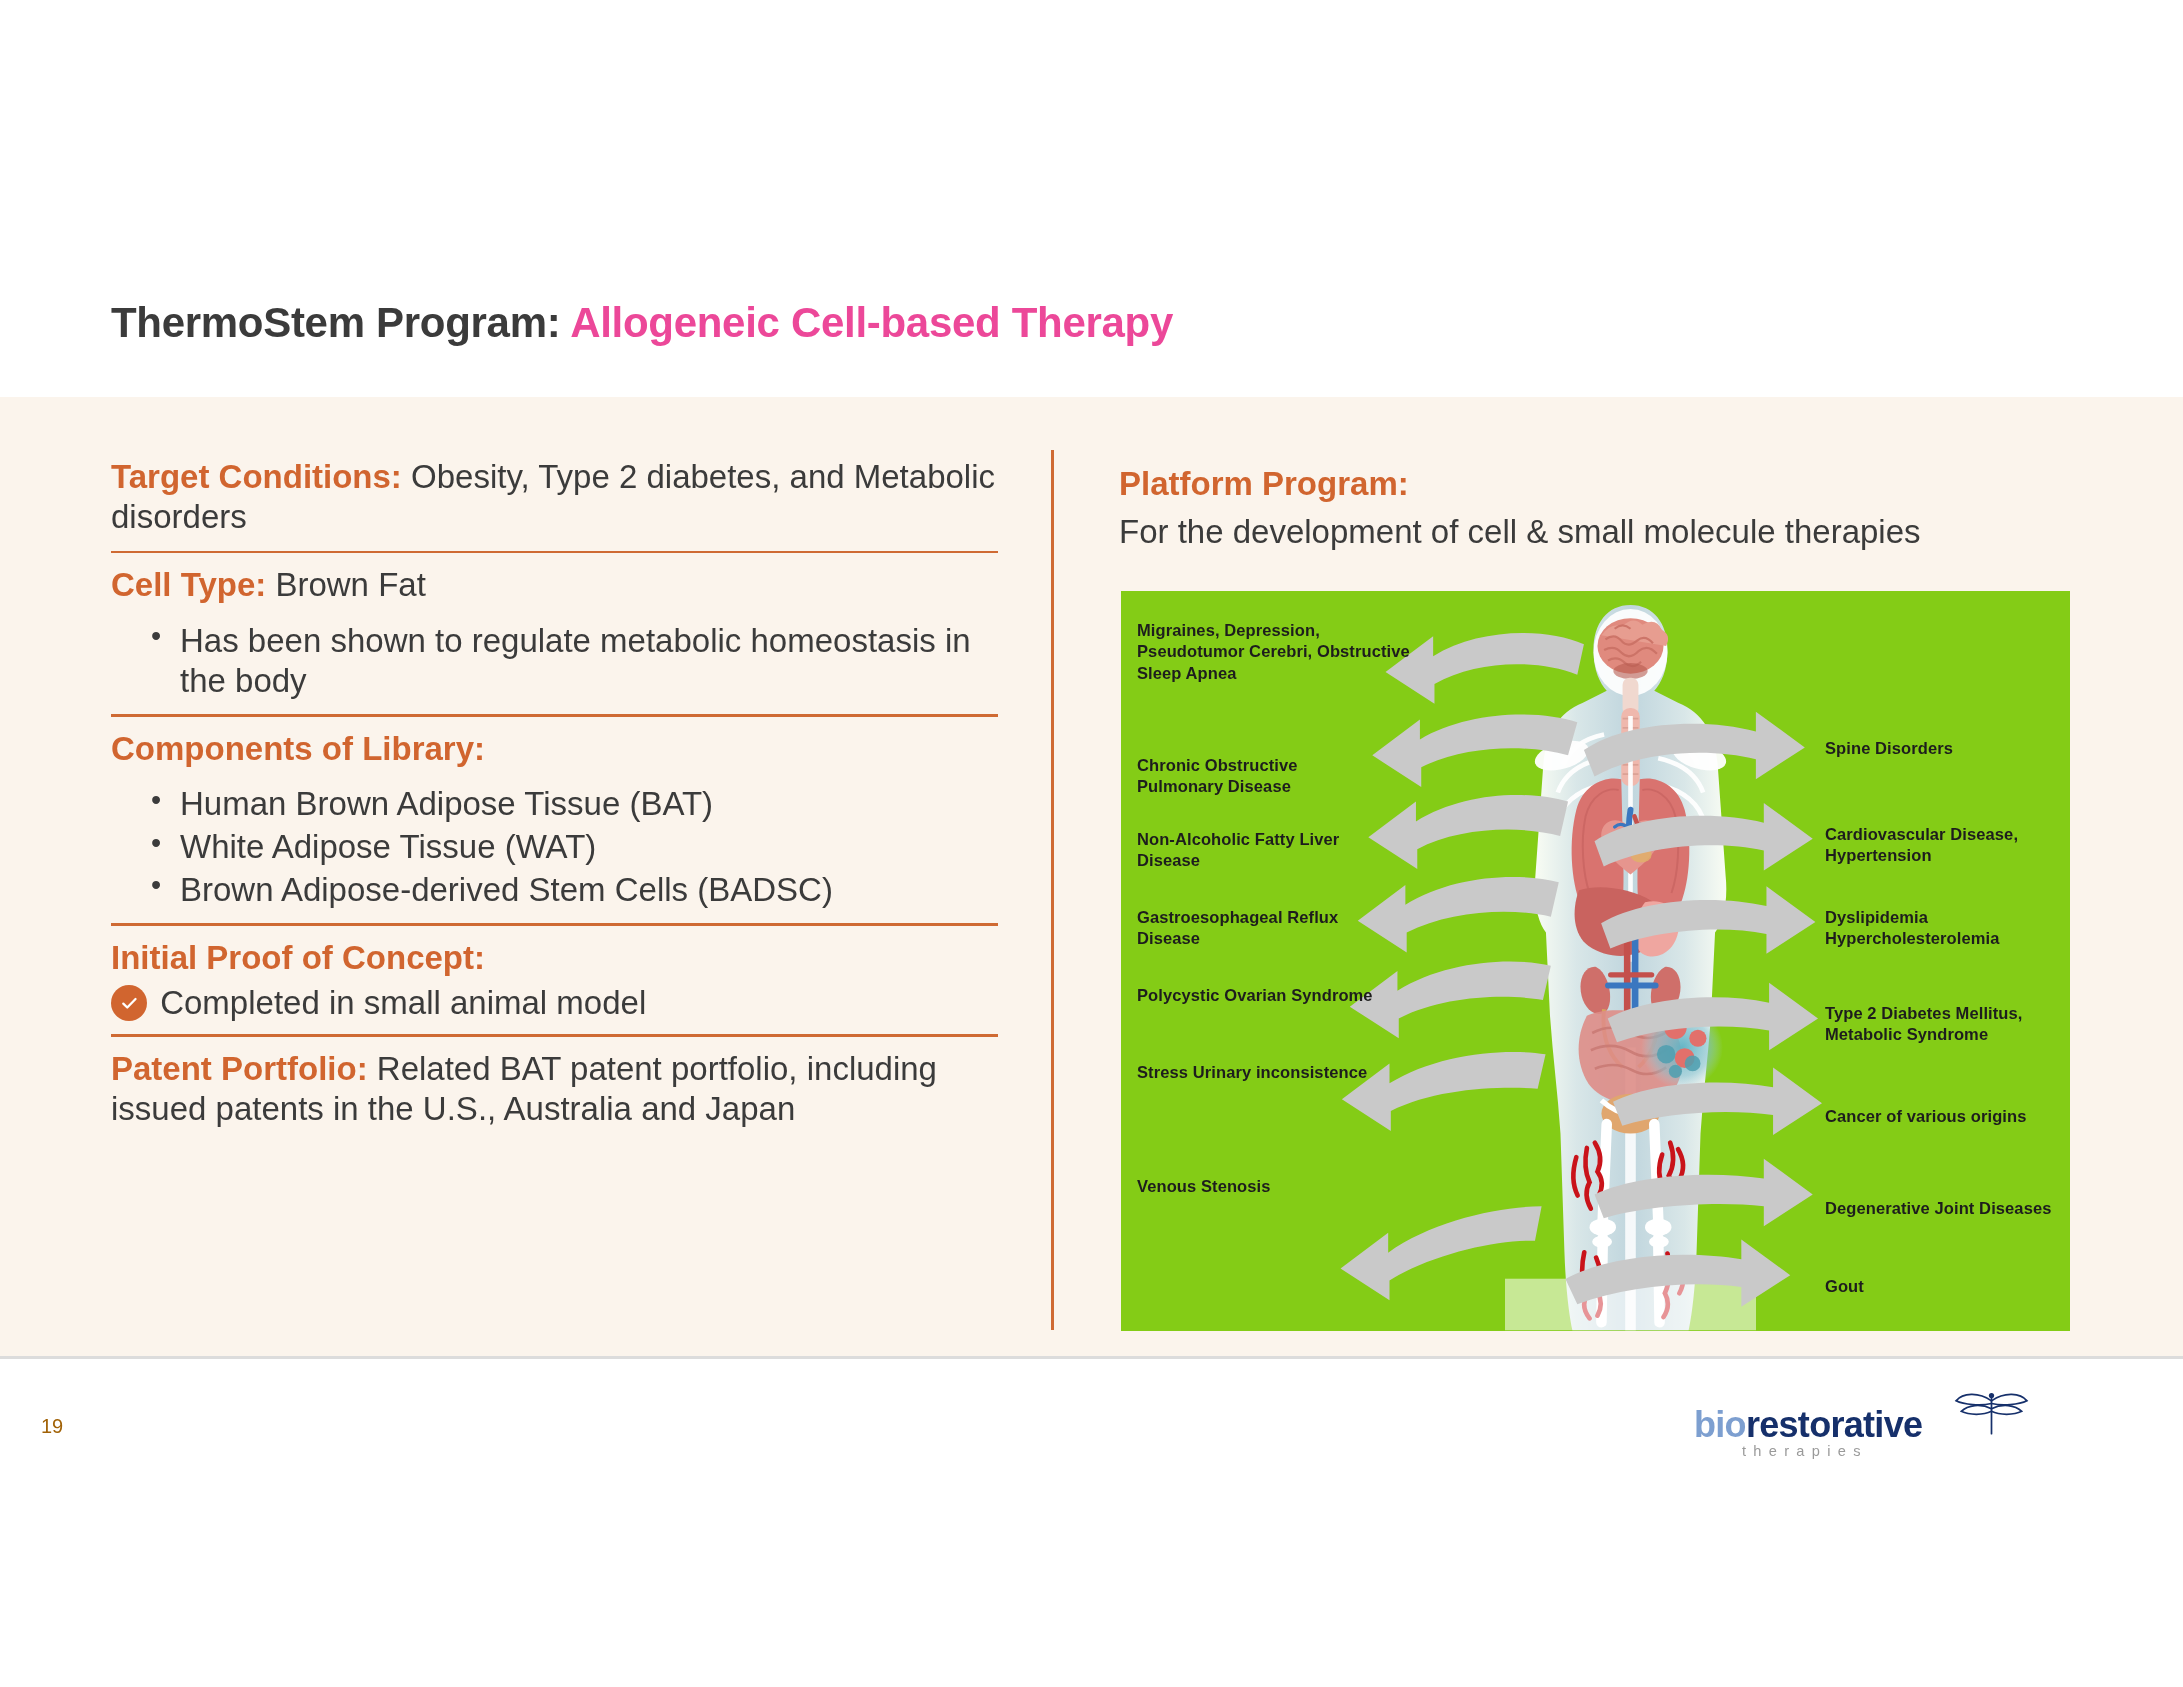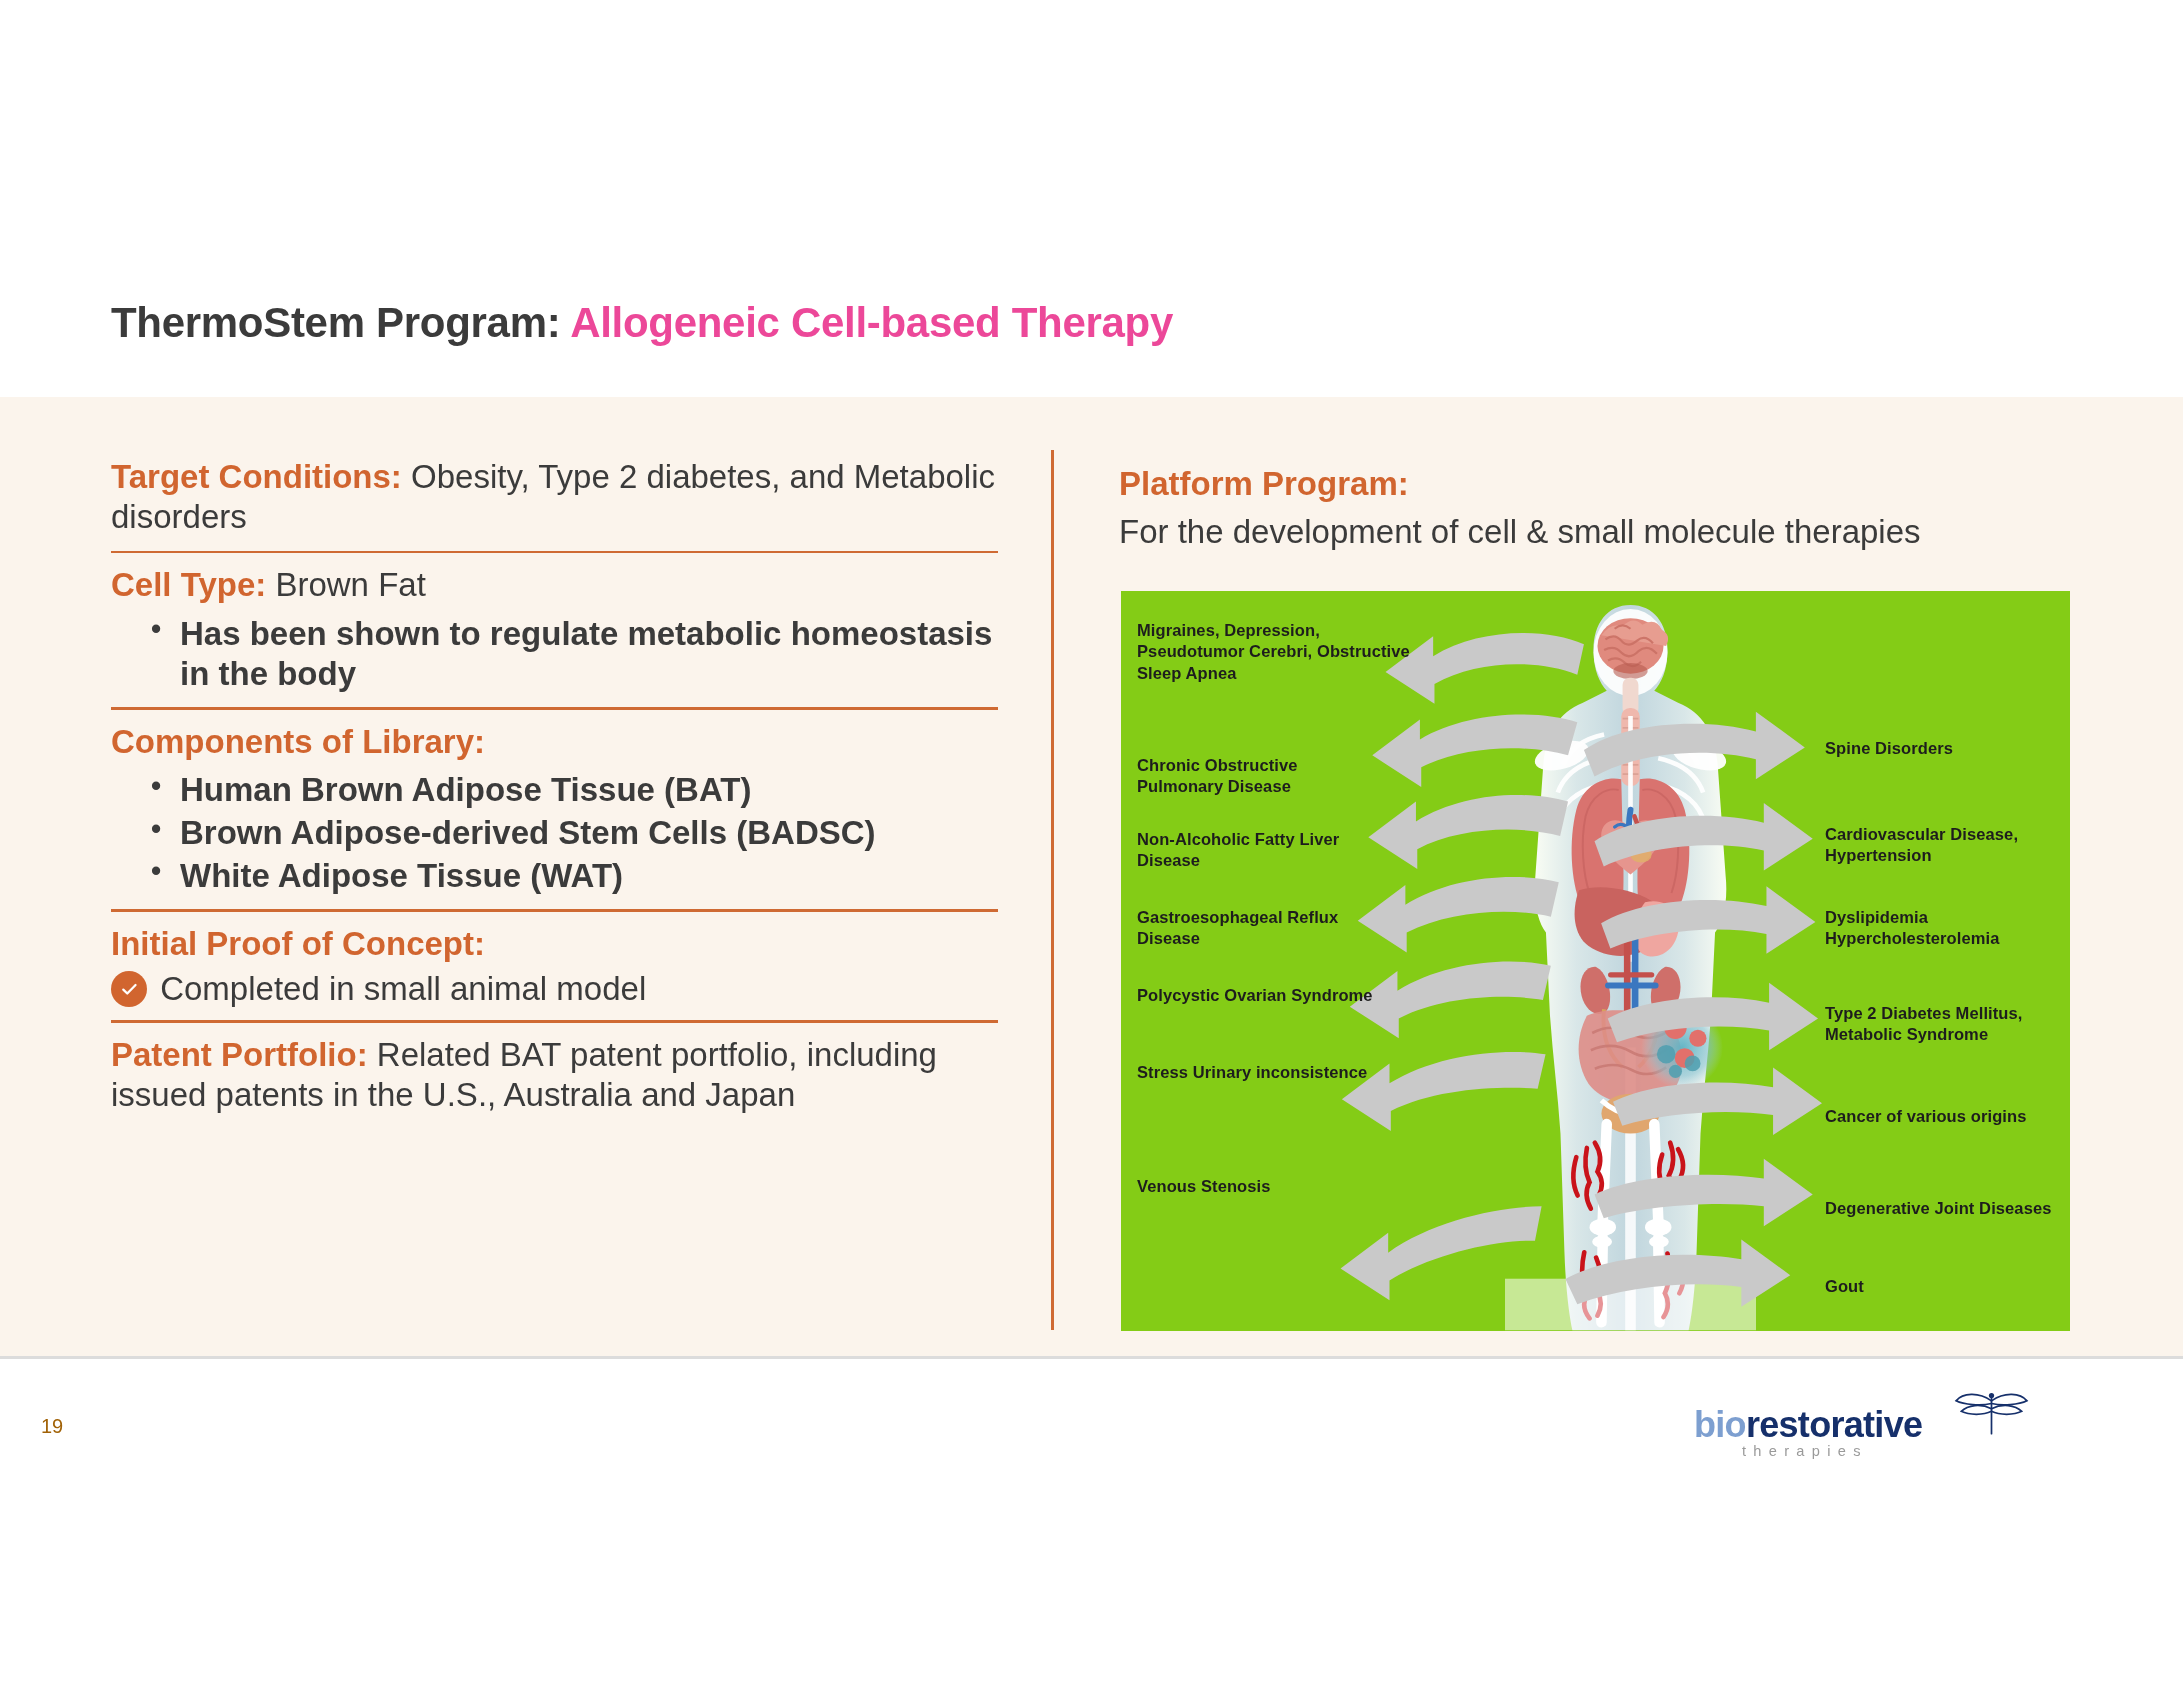--- a/index.html
+++ b/index.html
@@ -80,24 +80,23 @@
     color: #d1652f;
     font-weight: 700;
   }
   .hd-line {
     font-size: 33px;
     color: #d1652f;
     font-weight: 700;
     line-height: 1.22;
   }
   ul.bullets {
-    margin: 8px 0 0 0;
+    margin: 15px 0 0 0;
     padding: 0 0 0 40px;
     list-style: none;
-    font-weight: bold;
   }
   ul.bullets li {
     font-size: 33px;
     line-height: 1.22;
     color: #3b3b3b;
     position: relative;
     padding-left: 29px;
     margin-bottom: 2.6px;
   }
   ul.bullets li::before {
@@ -256,22 +255,22 @@
       <li>Has been shown to regulate metabolic homeostasis in the body</li>
     </ul>
   </div>
 
   <div class="hr-rule"></div>
 
   <div class="block">
     <div class="hd-line">Components of Library:</div>
     <ul class="bullets">
       <li>Human Brown Adipose Tissue (BAT)</li>
+      <li>White Adipose Tissue (WAT)</li>
       <li>Brown Adipose-derived Stem Cells (BADSC)</li>
-      <li>White Adipose Tissue (WAT)</li>
     </ul>
   </div>
 
   <div class="hr-rule"></div>
 
   <div class="block">
     <div class="hd-line">Initial Proof of Concept:</div>
     <div class="check-row">
       <span class="check-badge">
         <svg width="22.5" height="22.5" viewBox="0 0 34 34" aria-hidden="true">

